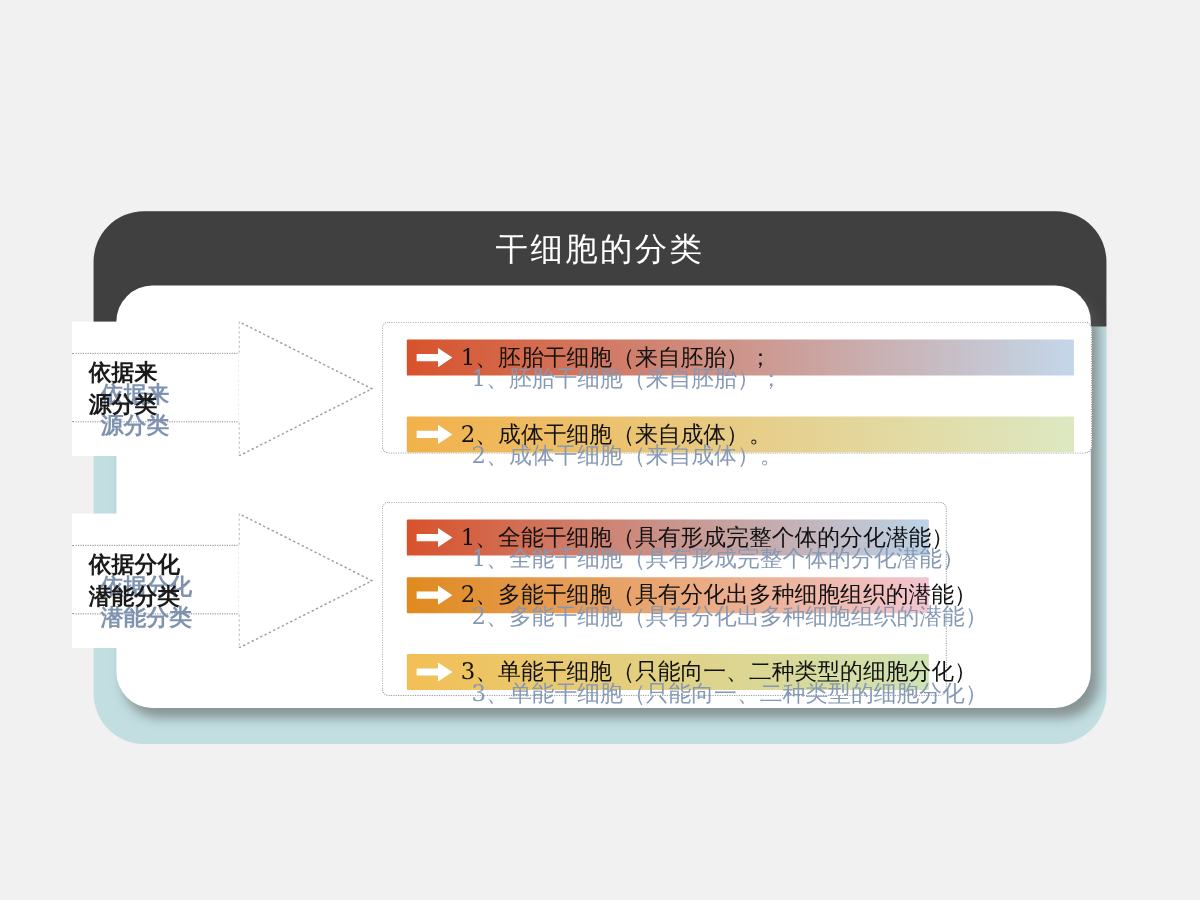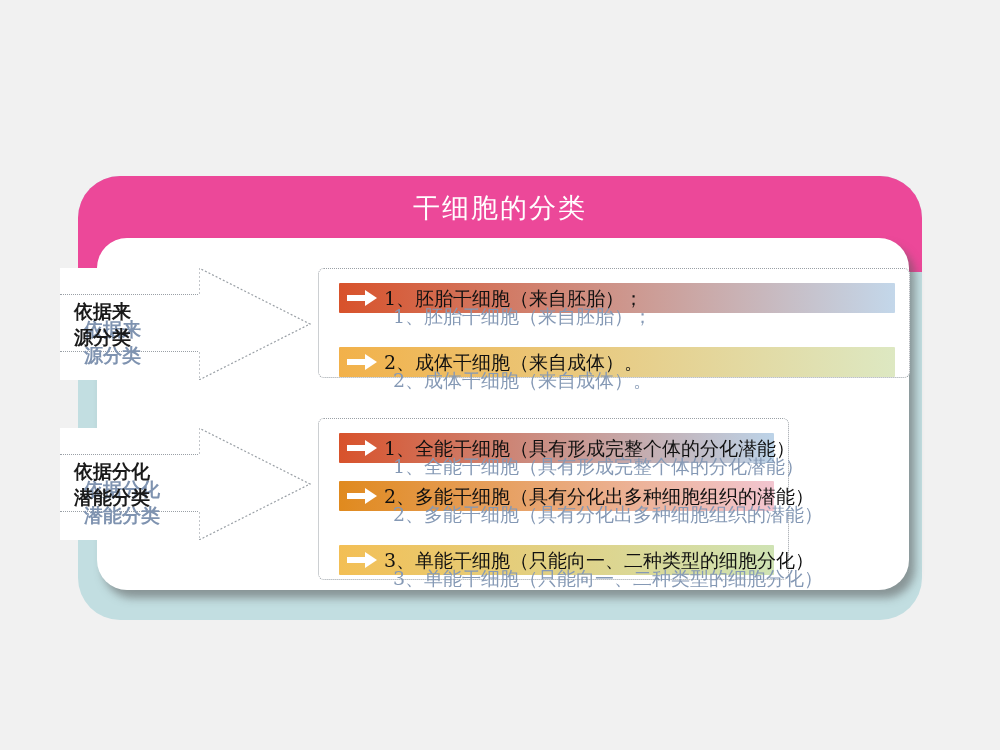--- a/index.html
+++ b/index.html
@@ -26,21 +26,21 @@
     border-radius: 42px;
   }
 
   
   #header-band {
     position: absolute;
     left: 78px;
     top: 176px;
     width: 844px;
     height: 96px;
-    background: #ec4899;
+    background: #404040;
     border-radius: 42px 42px 0 0;
   }
   #slide-title {
     position: absolute;
     left: 0;
     top: 14px;
     width: 844px;
     text-align: center;
     color: #ffffff;
     font-size: 27px;

